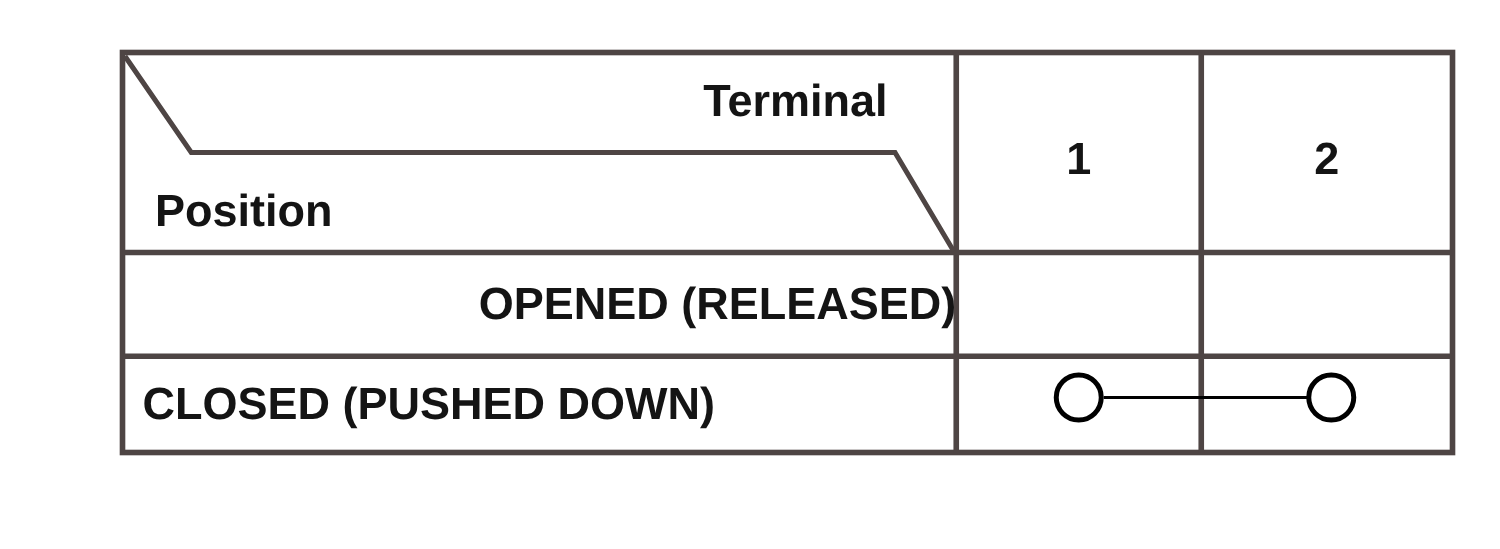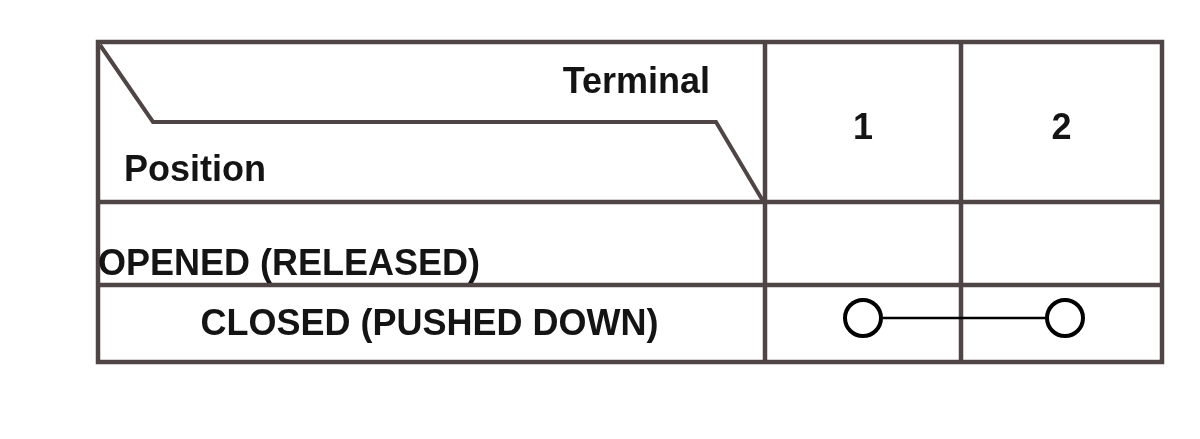--- a/index.html
+++ b/index.html
@@ -49,28 +49,26 @@
   .col-header-2 {
     left: 961px;
     top: 105px;
     width: 201px;
     text-align: center;
   }
   .row-label-1 {
     left: 98px;
     top: 221px;
     width: 667px;
-    text-align: left;
-    margin-top: 20px;
+    text-align: right;
   }
   .row-label-2 {
-    left: 96px;
+    left: 114px;
     top: 301px;
     width: 667px;
-    text-align: center;
   }
 </style>
 </head>
 <body>
 
 <div class="stage">
 
   <svg width="1200" height="439" viewBox="0 0 1200 439">
 
     <rect x="98" y="42" width="1064" height="320" fill="none" stroke-width="4.5" stroke="#4e4544"></rect>

